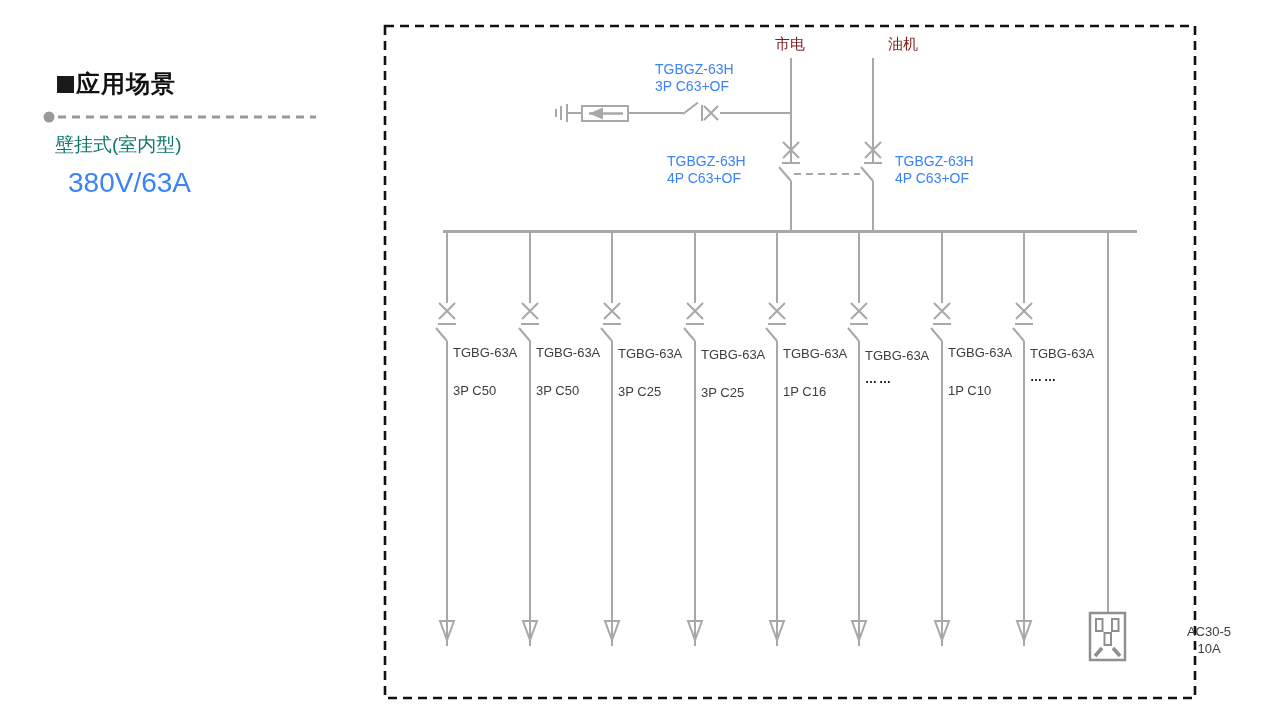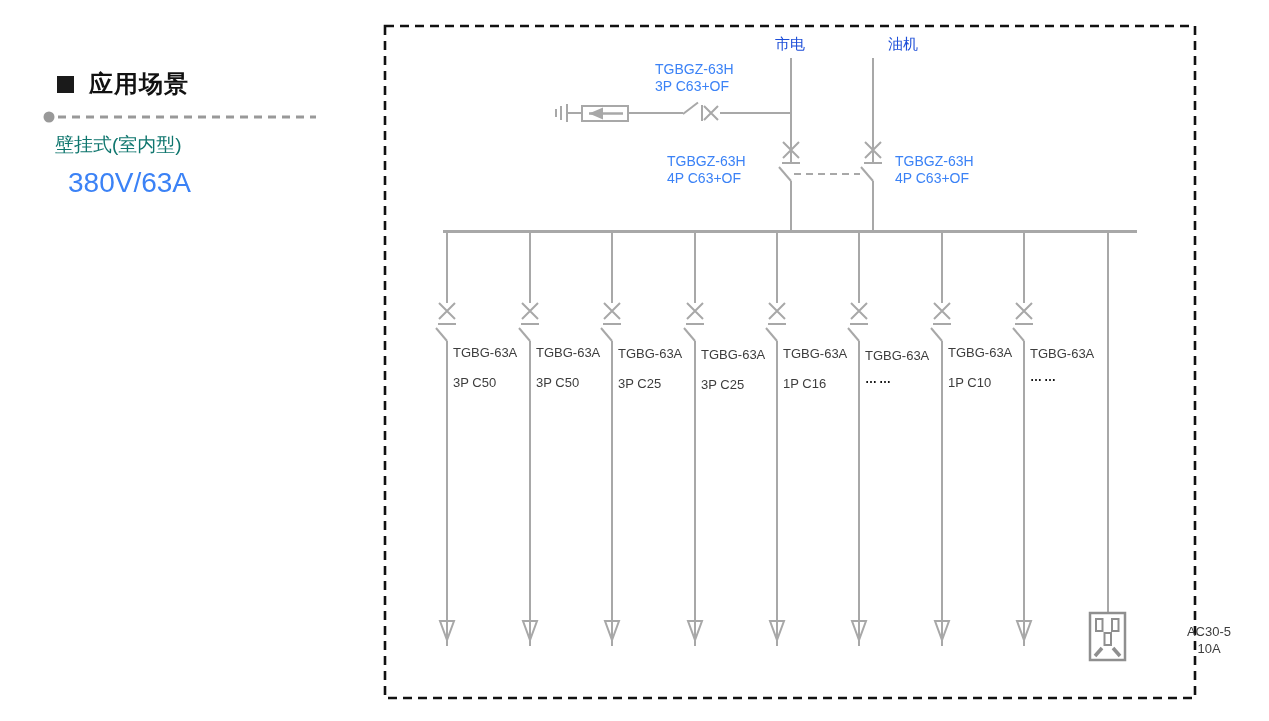--- a/index.html
+++ b/index.html
@@ -4,31 +4,31 @@
 <style>
   html,body{margin:0;padding:0;background:#ffffff;}
   body{
     width:1269px;height:721px;position:relative;overflow:hidden;
     font-family:"Liberation Sans","DejaVu Sans",sans-serif;
     -webkit-font-smoothing:antialiased;
   }
   #diagram-svg{position:absolute;left:0;top:0;}
   .abs{position:absolute;}
   
-  .heading{left:57px;top:68px;display:flex;align-items:center;gap:15px;}
+  .heading{left:57px;top:68px;display:flex;align-items:center;gap:2px;}
   .heading .sq{width:17px;height:17px;background:#1a1a1a;flex:0 0 auto;}
   .heading .t{font-size:24px;font-weight:bold;color:#111;letter-spacing:1px;}
   .subtitle{left:55px;top:132px;font-size:19px;color:#0f766e;}
   .spec{left:68px;top:167px;font-size:28px;color:#3b82f6;}
   
-  .src-label{top:35px;width:60px;text-align:center;font-size:15px;color:#1d4ed8;}
+  .src-label{top:35px;width:60px;text-align:center;font-size:15px;color:#7f1d1d;}
   .dev-label{font-size:14px;line-height:17px;color:#3b82f6;white-space:nowrap;}
   .branch-label{font-size:13px;color:#3d3d3d;white-space:nowrap;}
   .branch-label .model{line-height:14px;}
-  .branch-label .rating{line-height:14px;margin-top:16px;}
+  .branch-label .rating{line-height:14px;margin-top:24px;}
   .branch-label .rating.dots{color:#111;font-weight:bold;letter-spacing:2px;font-size:12px;margin-top:9px;}
   .socket-label{left:1180px;top:623px;width:58px;text-align:center;font-size:13px;line-height:17px;color:#3d3d3d;}
 </style>
 </head>
 <body>
 
 <svg id="diagram-svg" width="1269" height="721" viewBox="0 0 1269 721">
   <defs>
 
     <g id="branch-sym">

